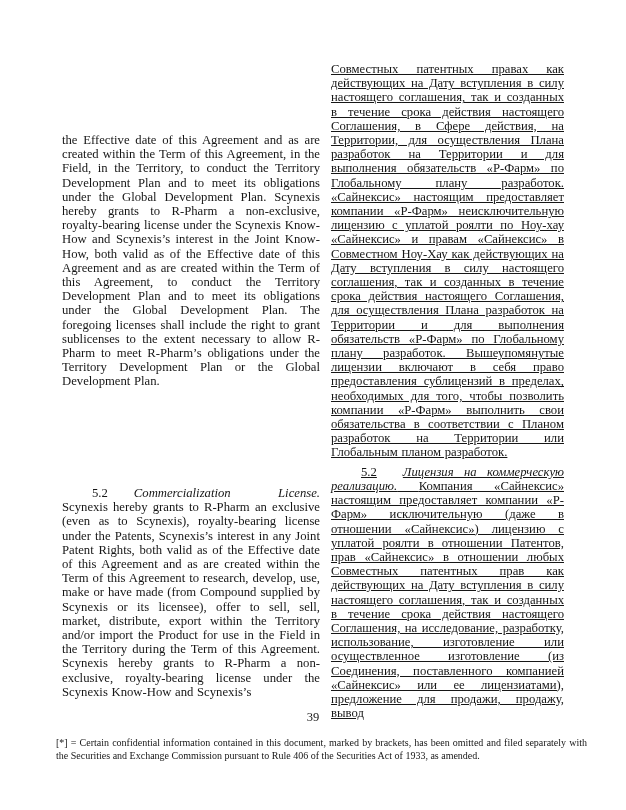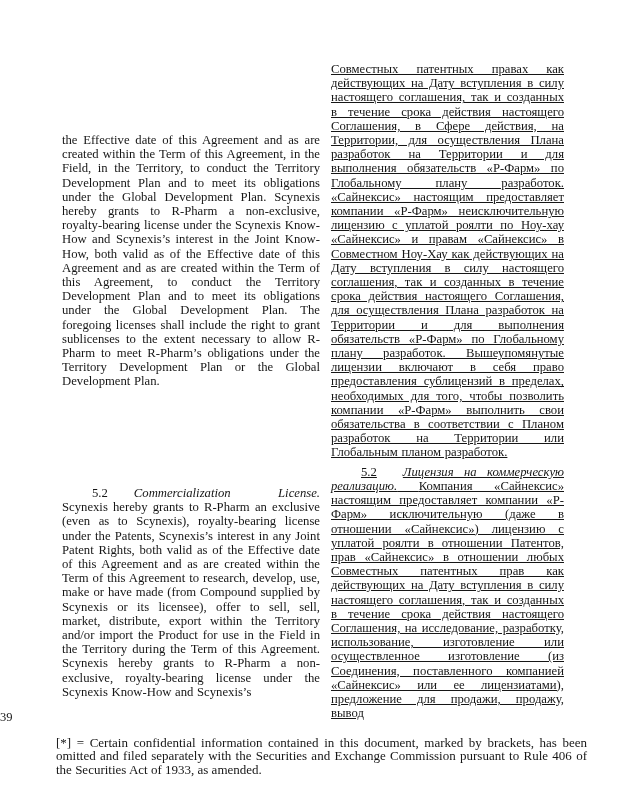--- a/index.html
+++ b/index.html
@@ -50,29 +50,30 @@
     margin-right: 26px;
   }
   .sectitle {
     font-style: italic;
   }
   .pagenum {
     position: absolute;
     top: 710px;
     left: 0;
     width: 626px;
+    text-align: center;
     font-size: 12.5px;
     line-height: 14px;
   }
   .footnote {
     position: absolute;
     top: 736px;
     left: 56px;
     width: 531px;
-    font-size: 13px;
+    font-size: 10px;
     line-height: 13.4px;
     text-align: justify;
     text-justify: inter-word;
   }
 </style>
 </head>
 <body>
 
 <div class="page">
 

